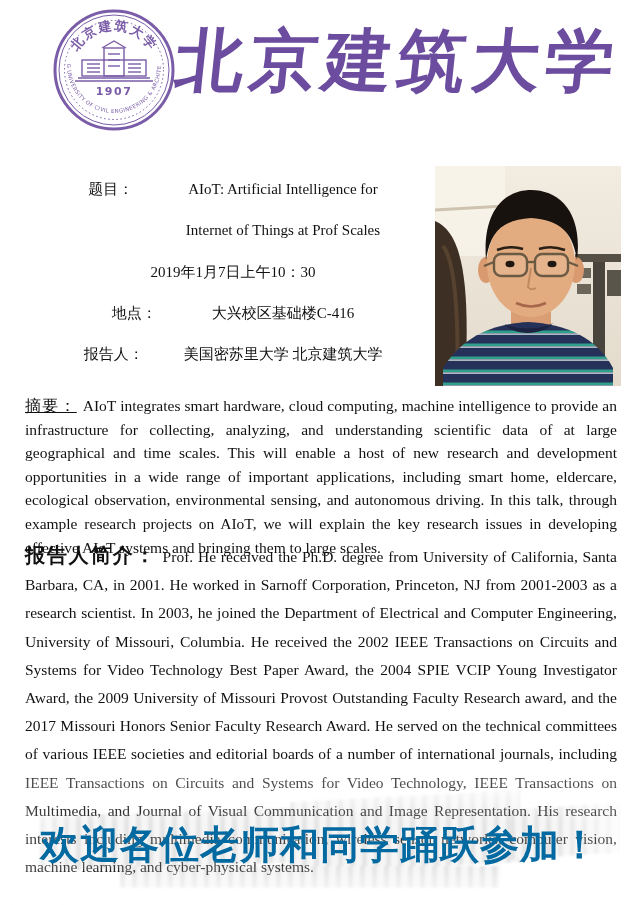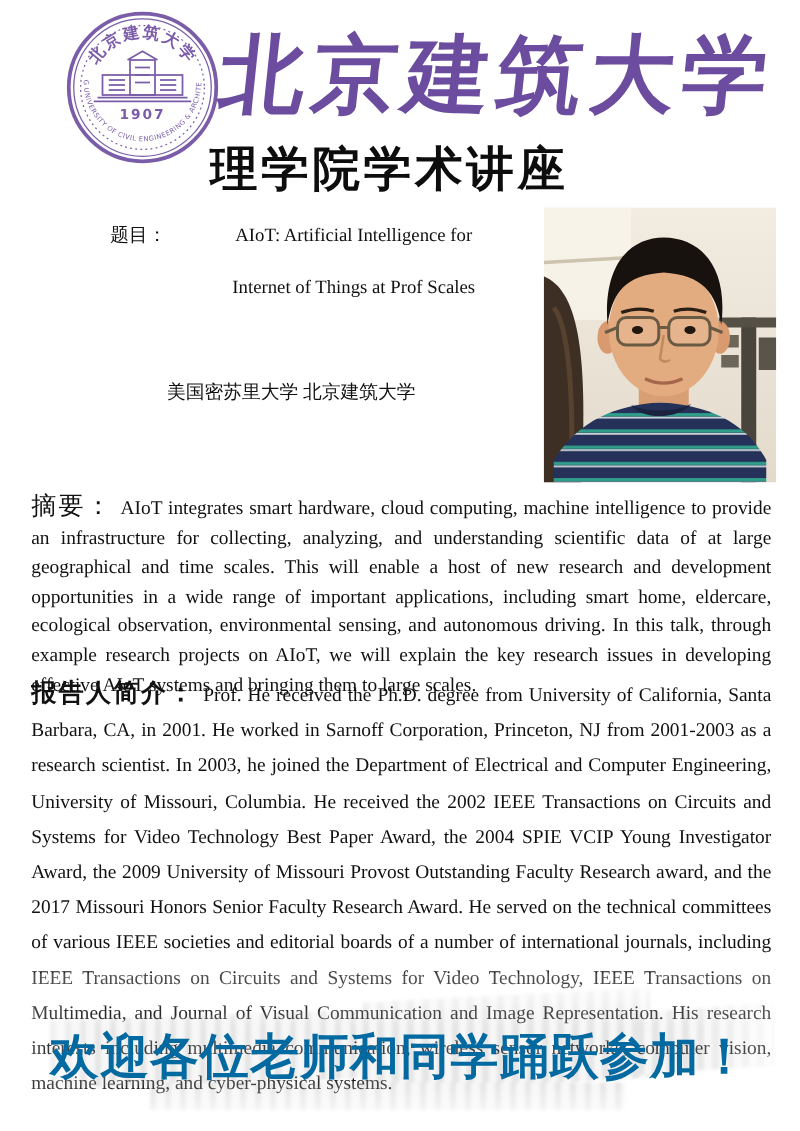--- a/index.html
+++ b/index.html
@@ -25,21 +25,21 @@
   .info{position:absolute;left:28px;top:162px;width:410px;}
   .info .row{display:flex;align-items:baseline;height:41px;font-size:15px;justify-content:center;}
   .info .label{flex:0 0 100px;white-space:nowrap;}
   .info .value{white-space:nowrap;margin-top:19px;}
   .photo{position:absolute;left:435px;top:166px;width:186px;height:220px;}
   
   .abstract{
     position:absolute;left:25px;top:394px;width:592px;margin:0;
     font-size:15.5px;line-height:23.6px;text-align:justify;
   }
-  .abstract .zh-label{font-size:20px;}
+  .abstract .zh-label{font-size:16px;text-decoration:underline;}
   .bio{
     position:absolute;left:25px;top:541px;width:592px;margin:0;
     font-size:15.5px;line-height:28.2px;text-align:justify;
   }
   .bio .zh-label{font-size:20px;font-weight:600;}
   .zh-label{letter-spacing:1px;margin-right:6px;}
   
   .banner{position:absolute;left:0;top:778px;width:640px;height:127px;overflow:hidden;}
   .banner-bg{position:absolute;inset:0;opacity:.28;filter:blur(1.2px);}
   .bb-block{position:absolute;background:
@@ -90,34 +90,39 @@
           <line x1="76" y1="64" x2="89" y2="64"></line>
         <line x1="56" y1="46" x2="68" y2="46"></line>
           <line x1="56" y1="52" x2="68" y2="52"></line>
           <line x1="56" y1="58" x2="68" y2="58"></line>
       </g>
       <text x="62" y="87" text-anchor="middle" font-family="DejaVu Sans,sans-serif" font-size="11" font-weight="bold" fill="#7a5ca8" letter-spacing="1.5">1907</text>
     </svg>
   </div>
 
   <div class="uni-name">北京建筑大学</div>
-  <div class="subtitle">理学院学术讲座</div>
 
   <div class="info">
     <div class="row">
       <span class="label">题目：</span>
       <span class="value">AIoT: Artificial Intelligence for</span>
     </div>
     <div class="row">
       <span class="label"></span>
       <span class="value">Internet of Things at Prof Scales</span>
     </div>
     <div class="row">
+      <span class="value">2019年1月7日上午10：30</span>
     </div>
     <div class="row">
+      <span class="label">地点：</span>
+      <span class="value">大兴校区基础楼C-416</span>
+    </div>
+    <div class="row">
+      <span class="label">报告人：</span>
       <span class="value">美国密苏里大学 北京建筑大学</span>
     </div>
   </div>
 
   <div class="photo">
     <svg viewBox="0 0 186 220" width="186" height="220">
       <defs>
         <linearGradient id="pbg" x1="0" y1="0" x2="0" y2="1">
           <stop offset="0" stop-color="#f2ece1"></stop>
             <stop offset="1" stop-color="#e3dacb"></stop>

